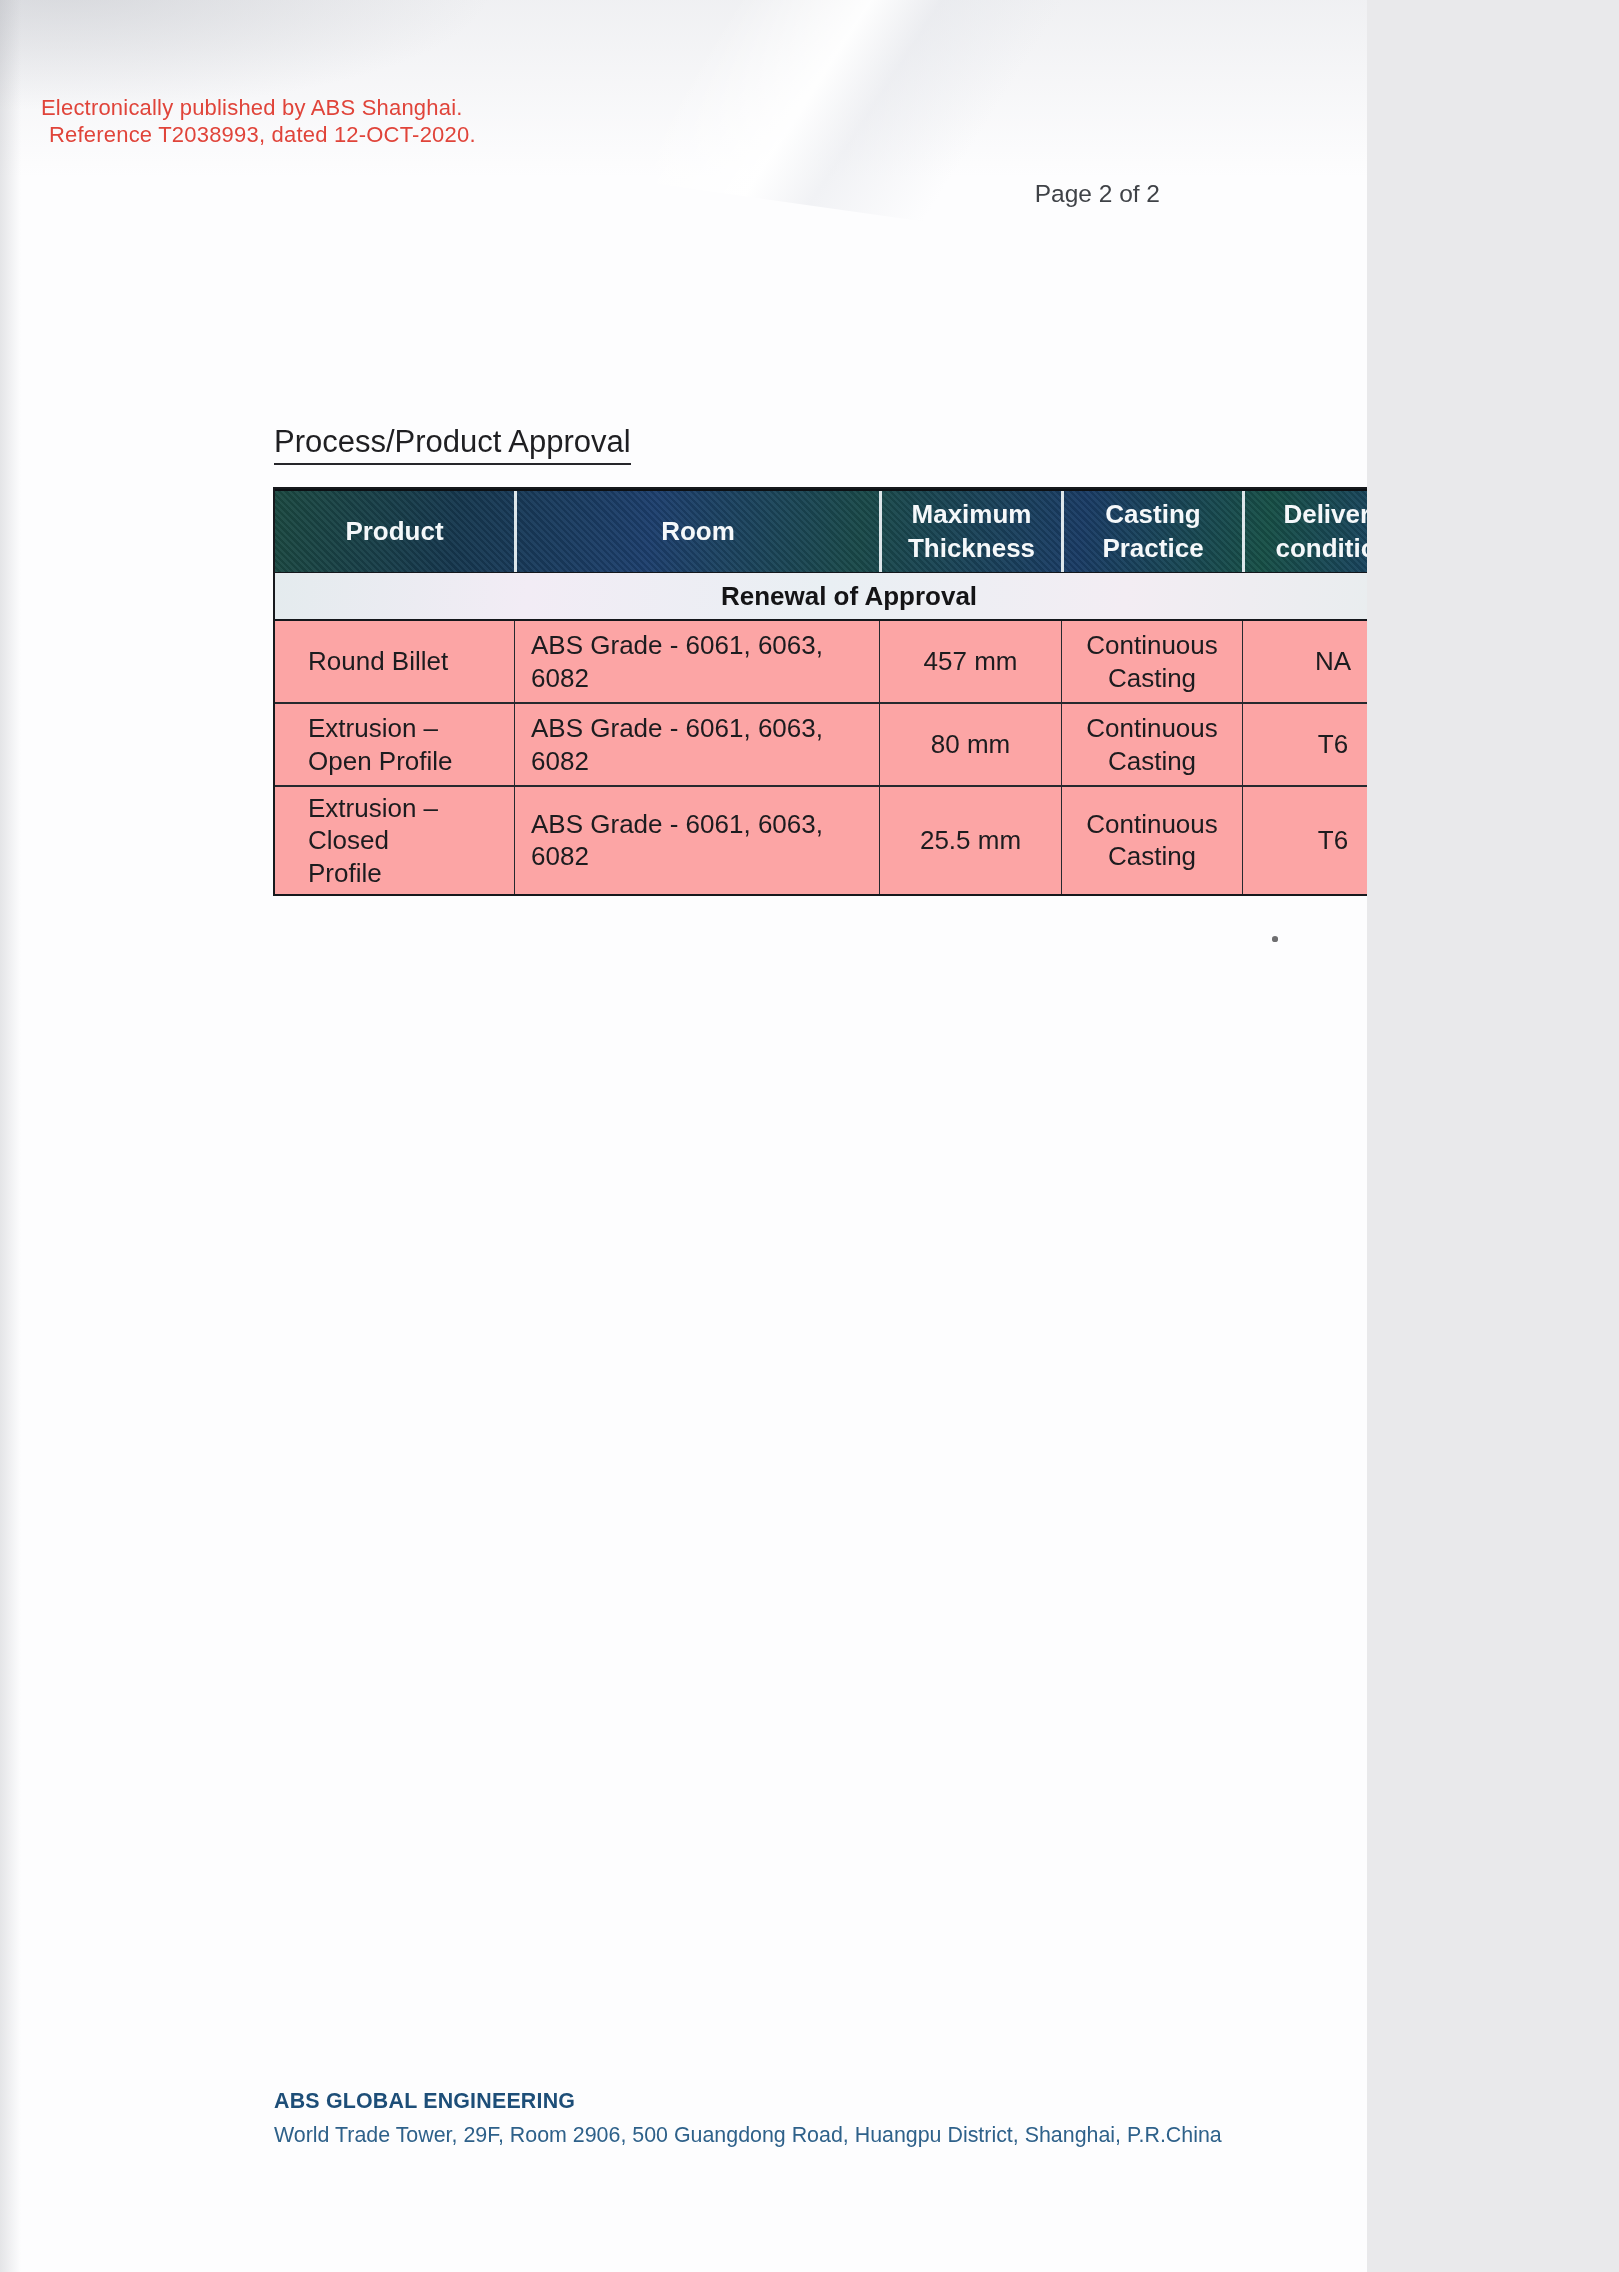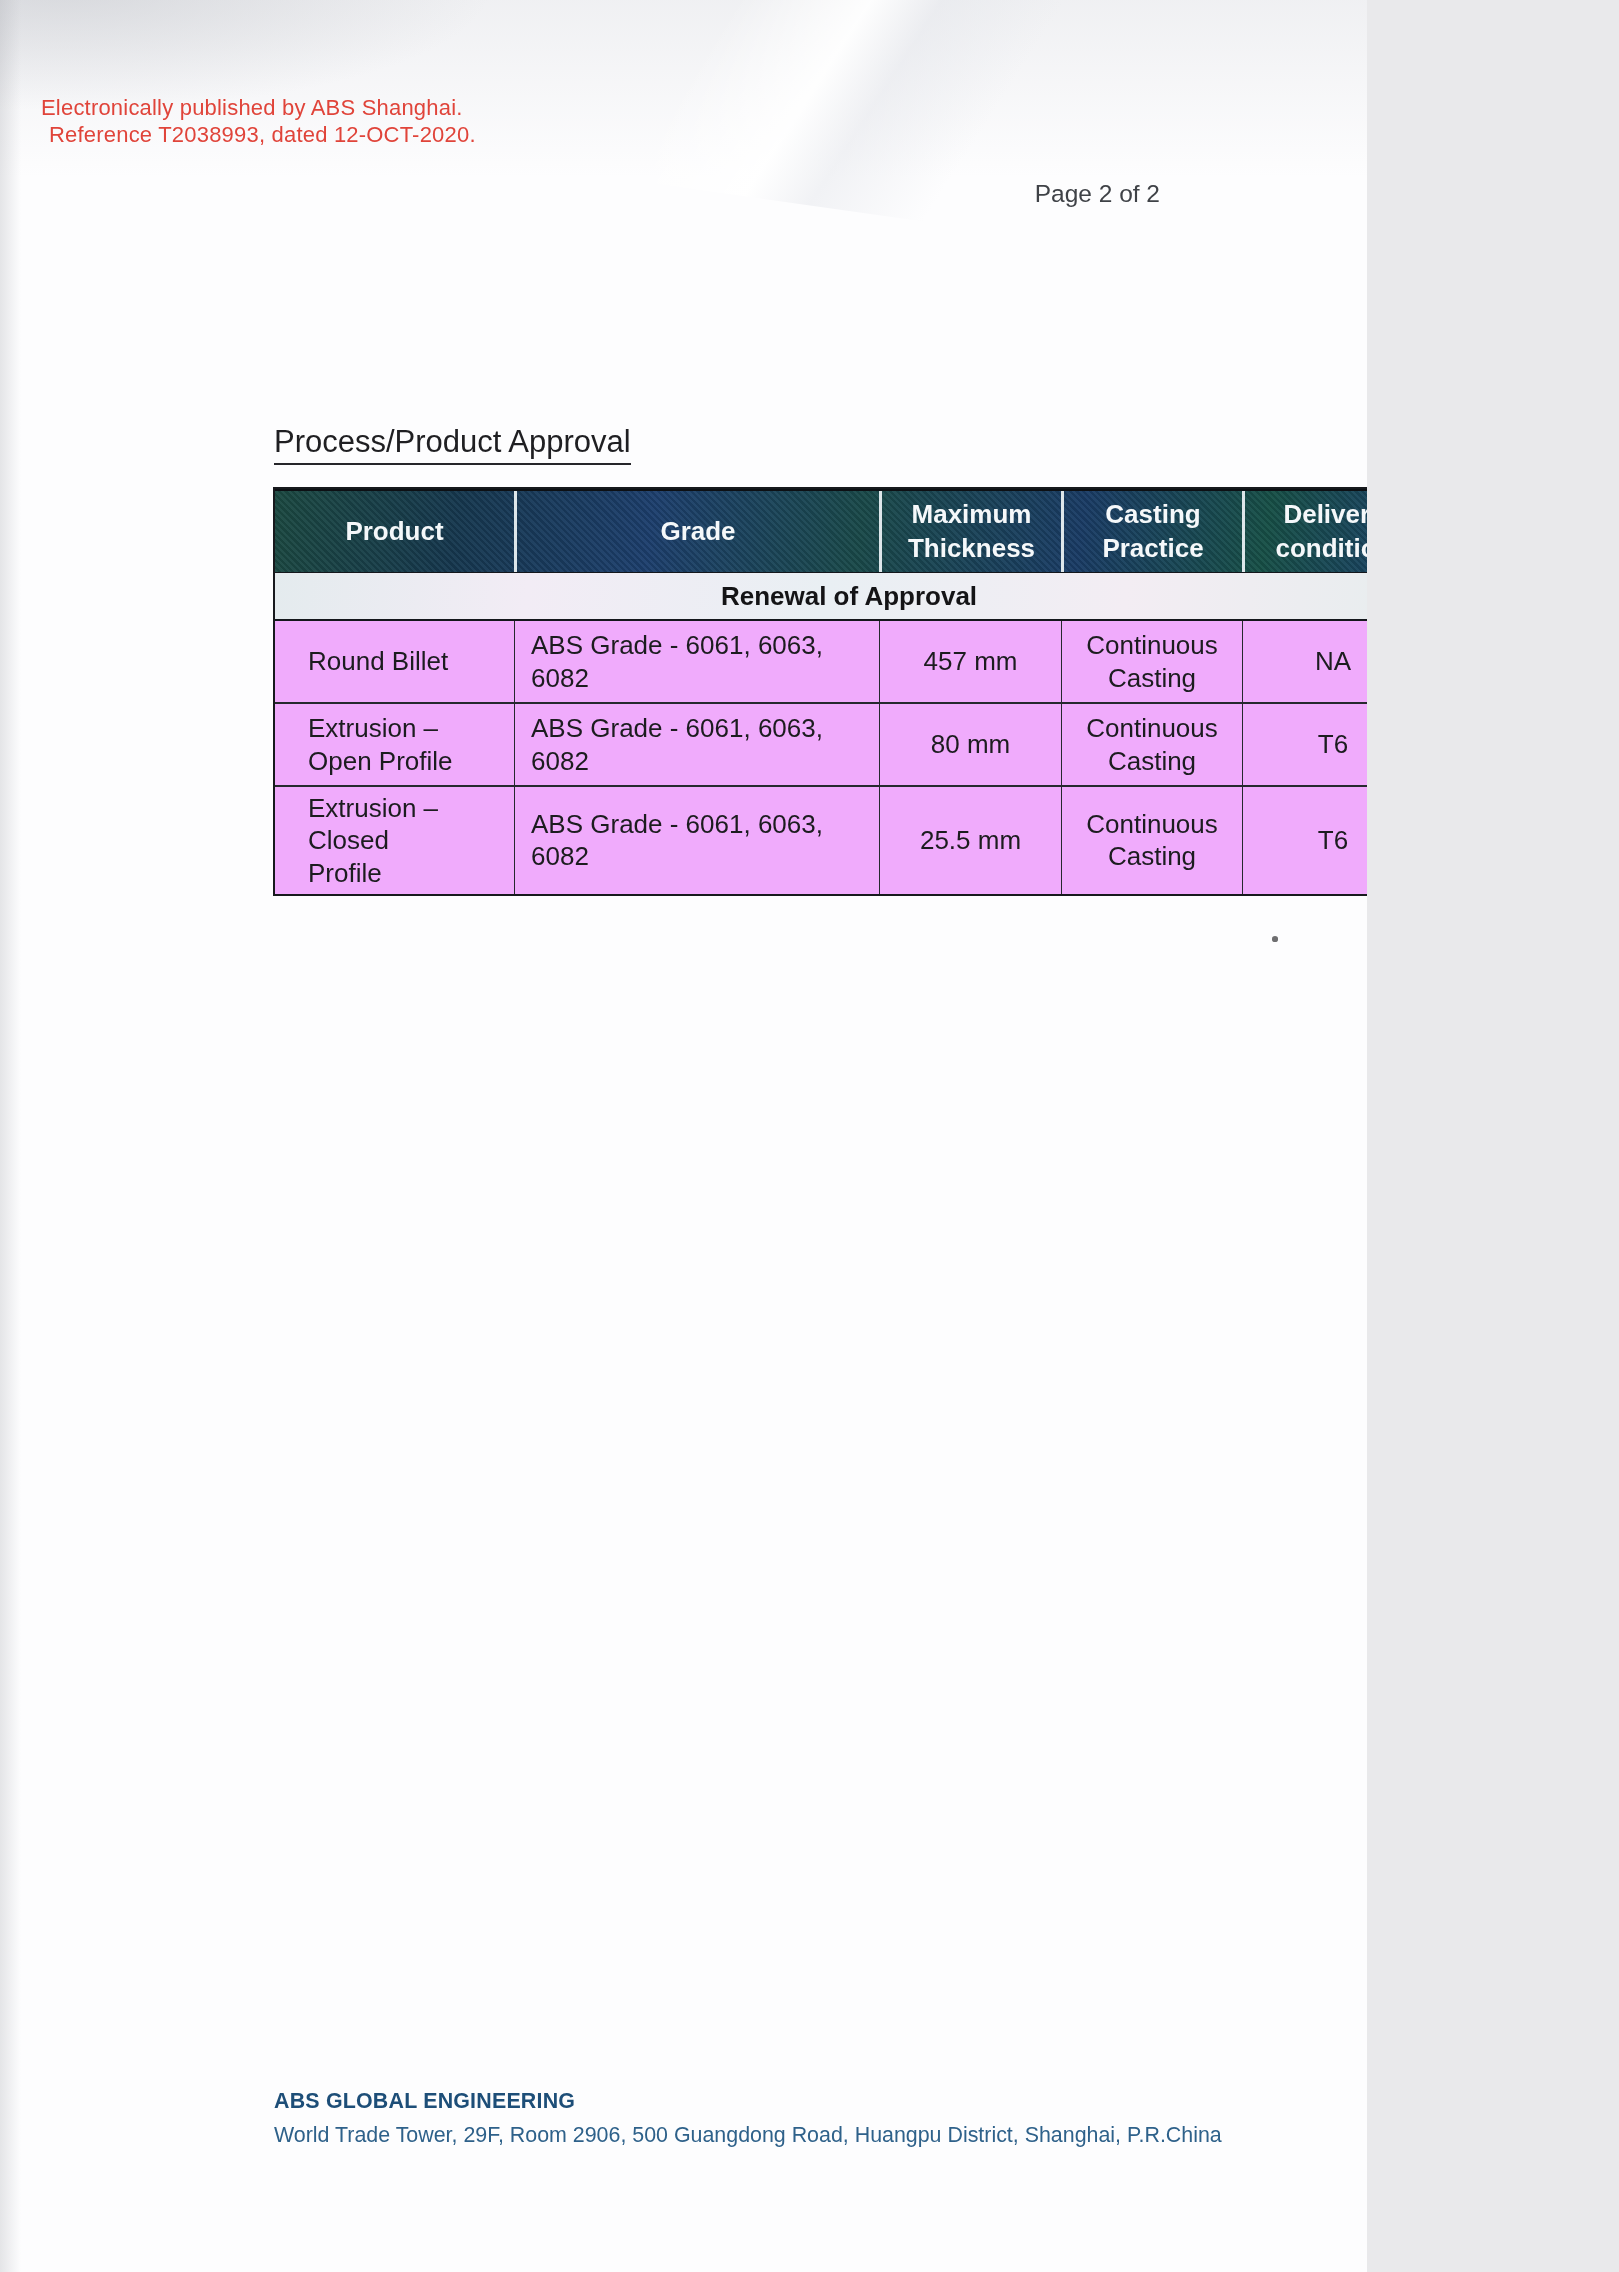--- a/index.html
+++ b/index.html
@@ -44,21 +44,21 @@
   .heading{
     position:absolute;left:274px;top:424px;
     font-size:31px;font-weight:400;color:#1f1f22;
     border-bottom:2.4px solid #26262a;padding-bottom:3px;
   }
 
   
   .approval-table{
     position:absolute;left:273px;top:487px;width:1152px;
     border:2.4px solid #17191d;
-    background:#f0abfc;
+    background:#fca5a5;
     box-sizing:border-box;
   }
   .grid-row{
     display:grid;
     grid-template-columns:239px 365px 182px 181px 181px; 
   }
   .header-row{
     border-top:2.4px solid #0d1014;
     background:
       repeating-linear-gradient(45deg, rgba(255,255,255,0.035) 0 2.4px, rgba(0,0,0,0.10) 2.4px 4.7px),
@@ -118,21 +118,21 @@
   </div>
 
   <div class="page-number">Page 2 of 2</div>
 
   <div class="heading">Process/Product Approval</div>
 
   <div class="approval-table">
 
     <div class="grid-row header-row">
       <div class="header-cell">Product</div>
-      <div class="header-cell">Grade</div>
+      <div class="header-cell">Room</div>
       <div class="header-cell">Maximum Thickness</div>
       <div class="header-cell">Casting Practice</div>
       <div class="header-cell">Delivery condition</div>
     </div>
 
     <div class="section-row">Renewal of Approval</div>
 
     <div class="grid-row body-row first">
       <div class="body-cell">Round Billet</div>
       <div class="body-cell">ABS Grade - 6061, 6063, 6082</div>

